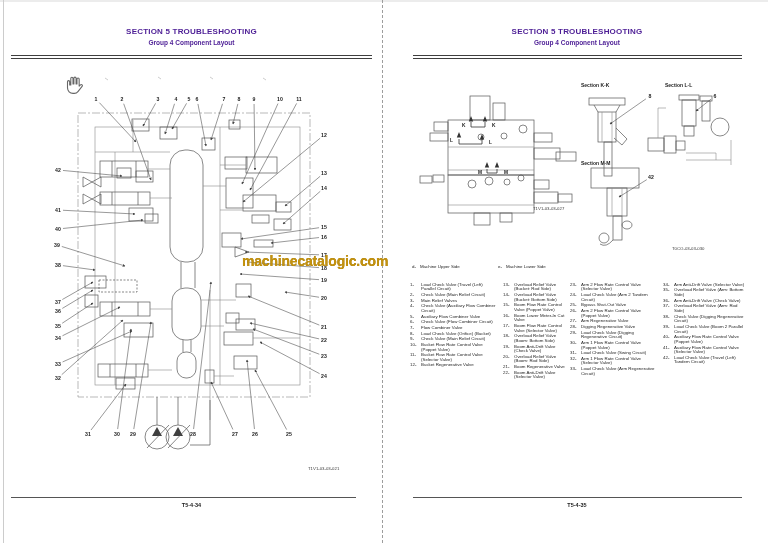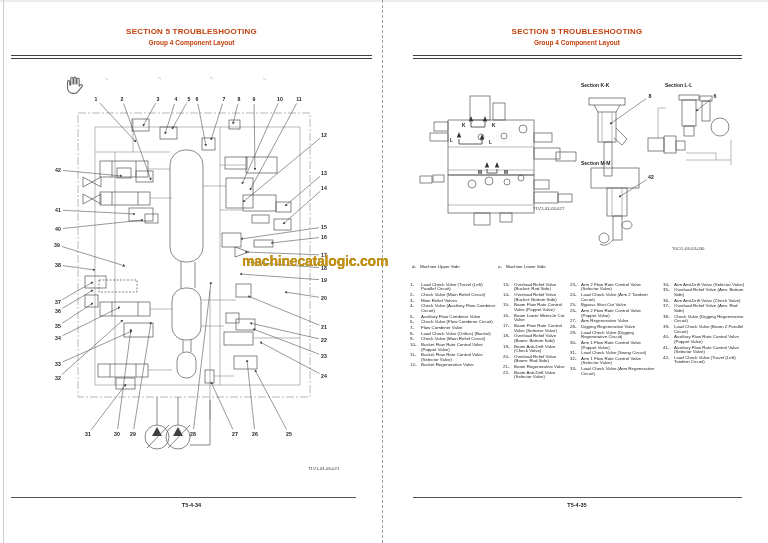--- a/index.html
+++ b/index.html
@@ -6,21 +6,21 @@
   body{
     width:768px;height:543px;position:relative;background:#ffffff;
     font-family:"Liberation Sans",sans-serif;color:#222;overflow:hidden;
   }
   .edge-top{position:absolute;left:0;top:0;width:768px;height:2px;background:#ececec;}
   .edge-left{position:absolute;left:3px;top:0;width:1px;height:543px;background:#cccccc;}
   .divider{position:absolute;left:382px;top:0;height:543px;width:0;border-left:1px dashed #9d9d9d;}
   .page{position:absolute;top:0;height:543px;background:transparent;}
   .page-left{left:5px;width:373px;}
   .page-right{left:386px;width:382px;}
-  .hdr{position:absolute;top:27px;left:0;right:0;text-align:center;color:#c2410c;}
+  .hdr{position:absolute;top:27px;left:0;right:0;text-align:center;color:#4c1d95;}
   .hdr .t{font-size:8px;font-weight:bold;letter-spacing:.2px;}
   .hdr .s{font-size:6.5px;font-weight:bold;margin-top:2.5px;}
   .rule2{position:absolute;top:55px;height:2.2px;border-top:1.1px solid #3f3f3f;border-bottom:.9px solid #3f3f3f;}
   .page-left .rule2{left:6px;right:6px;}
   .page-right .rule2{left:27px;right:26px;}
   .footer-rule{position:absolute;top:497px;border-top:.9px solid #555;}
   .page-left .footer-rule{left:6px;right:22px;}
   .page-right .footer-rule{left:27px;right:26px;}
   .pagenum{position:absolute;top:502px;left:0;right:0;text-align:center;font-size:5.5px;color:#1c1c1c;font-weight:bold;}
   .figlabel{position:absolute;font-size:4.3px;color:#3a3a3a;white-space:nowrap;}

